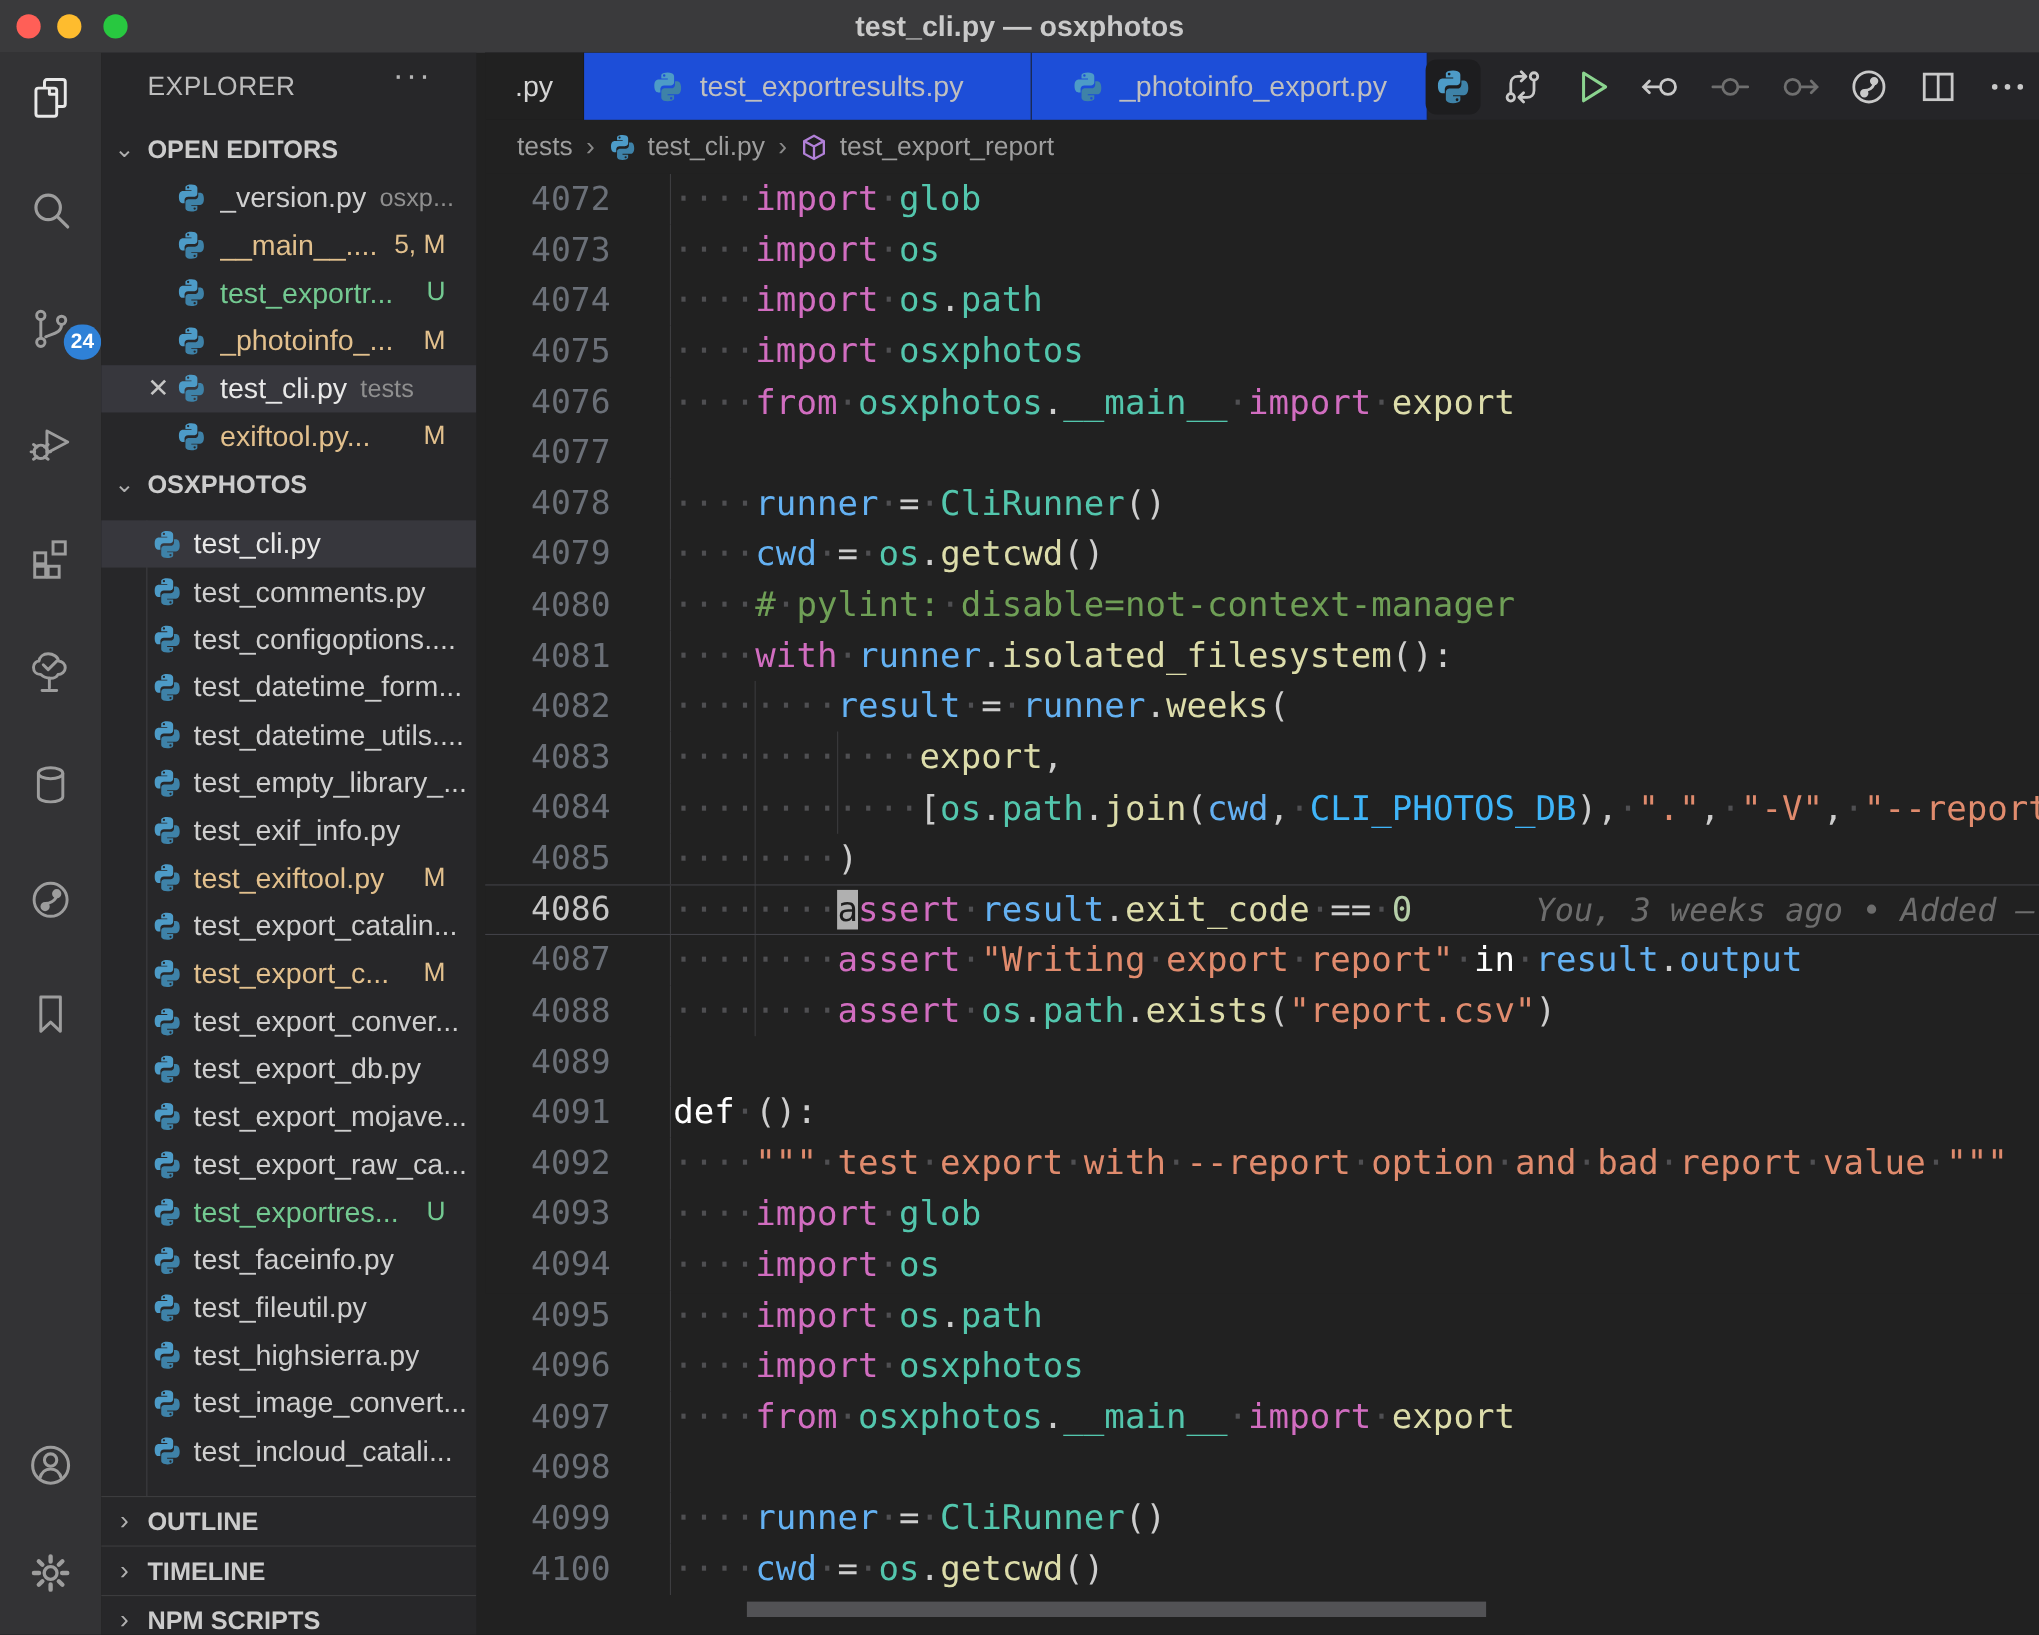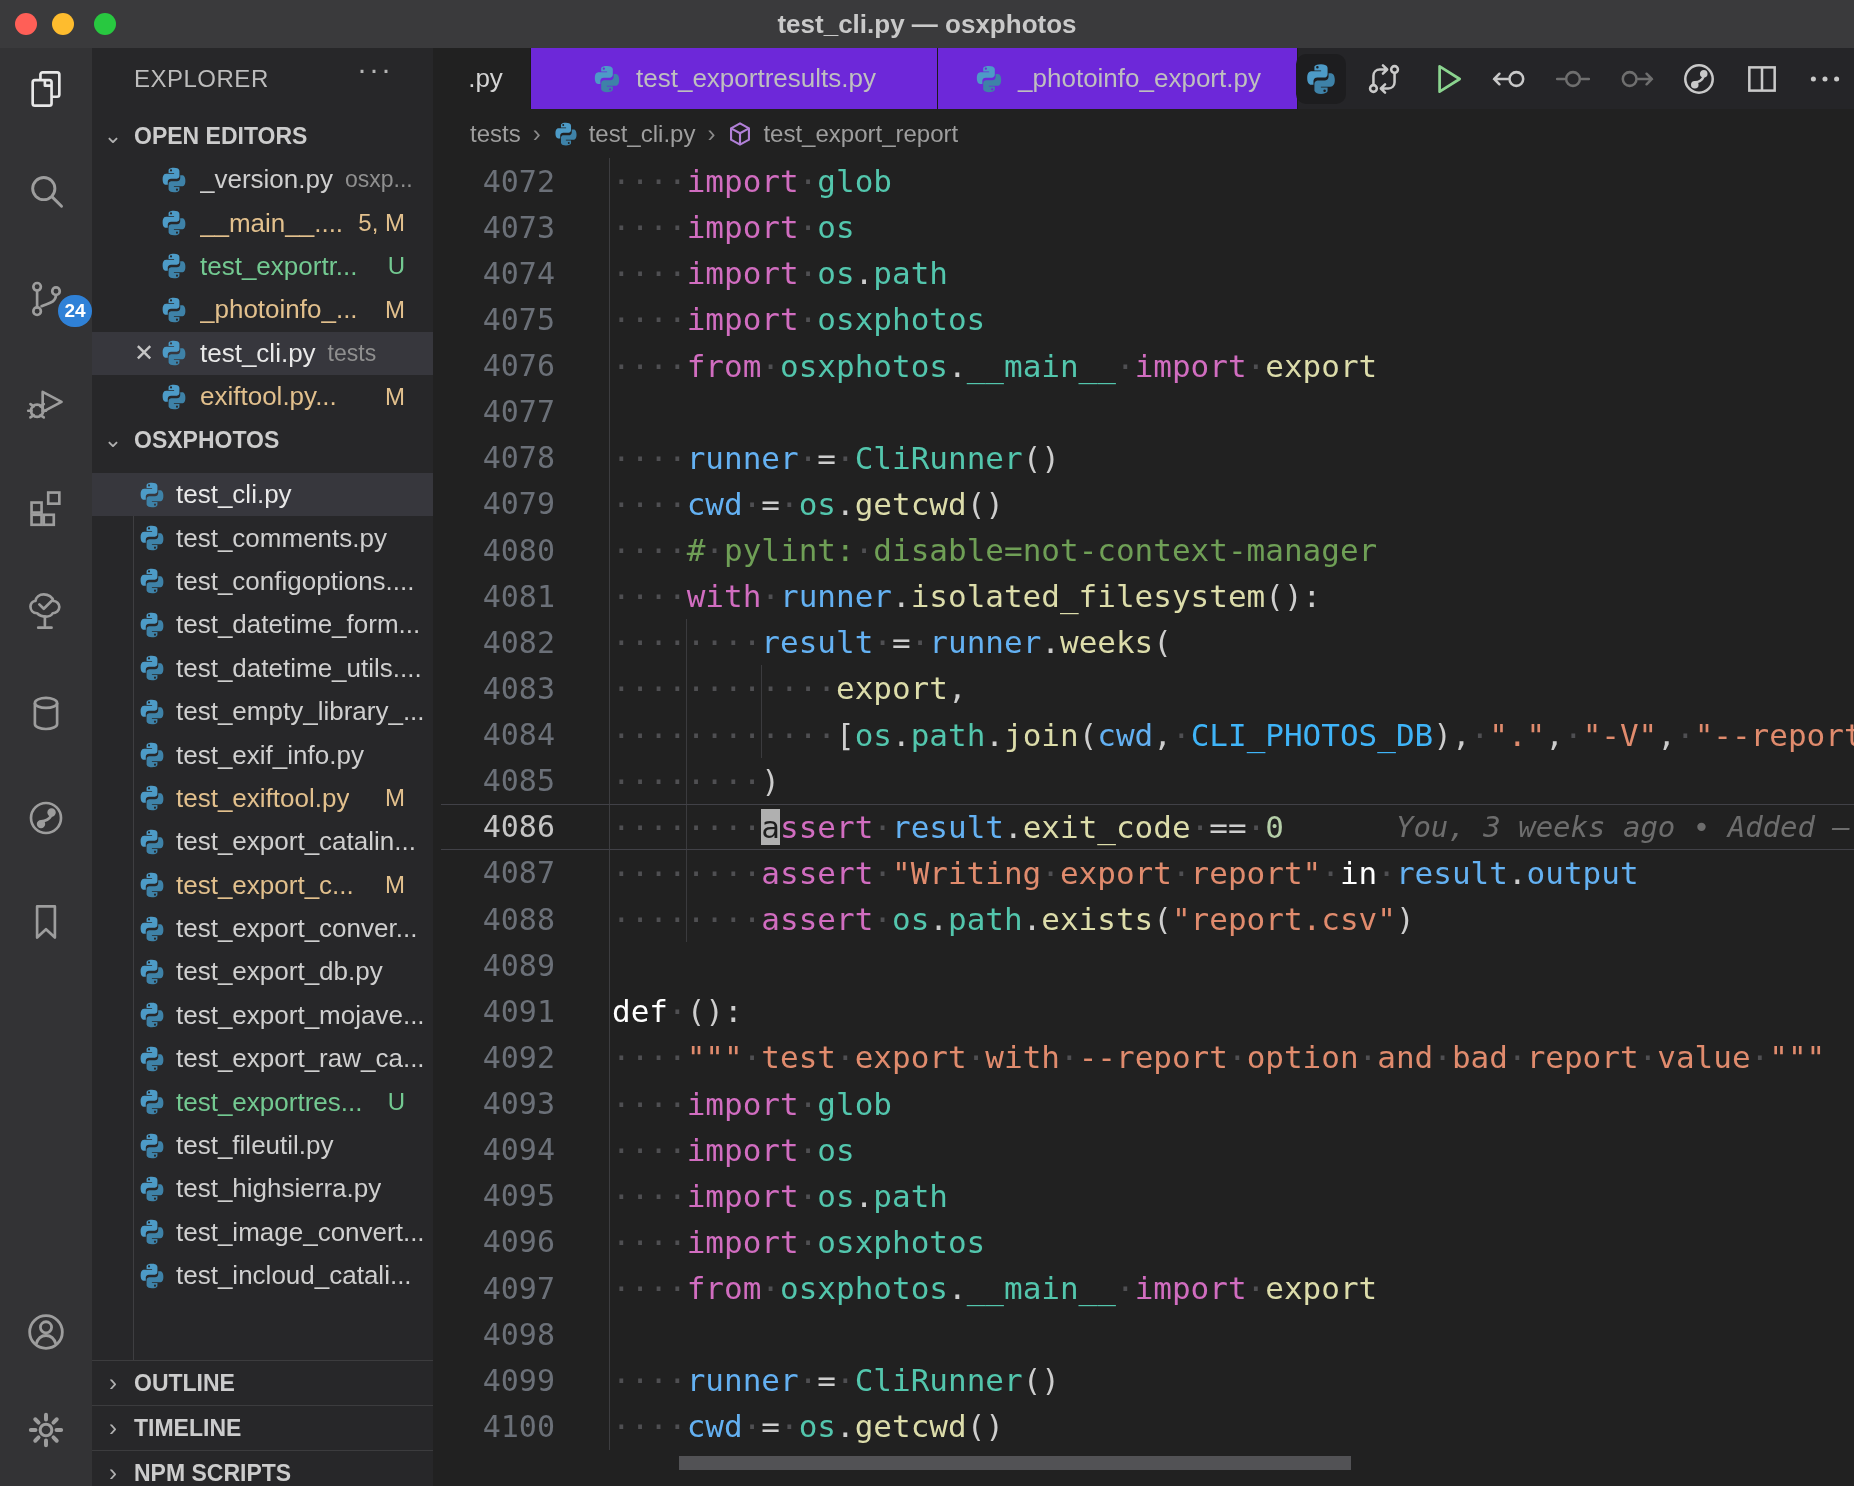--- a/index.html
+++ b/index.html
@@ -60,21 +60,21 @@
   .bottom-sec .chev{ width:42px; text-align:center; color:#b0b0b0; font-weight:normal;
     font-size:24px; }
 
   
   .editor { position:absolute; left:441px; top:48px; width:1421px; height:1128px;
     background:#212121; }
   .tabbar { position:absolute; left:0; top:0; width:100%; height:61px;
     background:#252528; display:flex; }
   .tab { height:61px; display:flex; align-items:center; justify-content:center;
     gap:14px; border-right:1px solid #1b1b1b; color:#bfbfbf; font-size:26px;
-    background:#6d28d9; white-space:nowrap; }
+    background:#1d4ed8; white-space:nowrap; }
   .tab.active { background:#212121; color:#d4d4d4; }
   .toolbar { position:absolute; right:6px; top:0; height:61px; display:flex;
     align-items:center; }
   .tb-item { width:63px; height:61px; display:flex; align-items:center;
     justify-content:center; }
   .py-btn { width:50px; height:50px; background:#1d1d1f; border-radius:10px;
     display:flex; align-items:center; justify-content:center; }
 
   .breadcrumbs { position:absolute; left:0; top:61px; width:100%; height:49px;
     display:flex; align-items:center; padding-left:29px; color:#9e9e9e;
@@ -412,20 +412,29 @@
         <span class="lbl c-untracked">test_exportres...</span>
         <span class="bdg c-untracked">U</span>
       </div>
       <div class="sb-row">
         <span class="fico">
           <svg width="28" height="28" viewBox="0 0 32 32">
             <path fill="#4d9bc7" d="M16 2c-6.6 0-6.2 2.9-6.2 2.9v3h6.3v.9H7.2S3 8.3 3 15c0 6.7 3.7 6.4 3.7 6.4h2.2v-3.1s-.1-3.7 3.6-3.7h6.2s3.5.1 3.5-3.4V5.9S22.7 2 16 2zm-3.4 1.8a1.2 1.2 0 110 2.4 1.2 1.2 0 010-2.4z"></path>
             <path fill="#3e82a8" d="M16 30c6.6 0 6.2-2.9 6.2-2.9v-3h-6.3v-.9h8.9S29 23.7 29 17c0-6.7-3.7-6.4-3.7-6.4h-2.2v3.1s.1 3.7-3.6 3.7h-6.2s-3.5-.1-3.5 3.4v5.3S9.3 30 16 30zm3.4-1.8a1.2 1.2 0 110-2.4 1.2 1.2 0 010 2.4z"></path>
           </svg>
         </span>
+        <span class="lbl c-plain">test_faceinfo.py</span>
+      </div>
+      <div class="sb-row">
+        <span class="fico">
+          <svg width="28" height="28" viewBox="0 0 32 32">
+            <path fill="#4d9bc7" d="M16 2c-6.6 0-6.2 2.9-6.2 2.9v3h6.3v.9H7.2S3 8.3 3 15c0 6.7 3.7 6.4 3.7 6.4h2.2v-3.1s-.1-3.7 3.6-3.7h6.2s3.5.1 3.5-3.4V5.9S22.7 2 16 2zm-3.4 1.8a1.2 1.2 0 110 2.4 1.2 1.2 0 010-2.4z"></path>
+            <path fill="#3e82a8" d="M16 30c6.6 0 6.2-2.9 6.2-2.9v-3h-6.3v-.9h8.9S29 23.7 29 17c0-6.7-3.7-6.4-3.7-6.4h-2.2v3.1s.1 3.7-3.6 3.7h-6.2s-3.5-.1-3.5 3.4v5.3S9.3 30 16 30zm3.4-1.8a1.2 1.2 0 110-2.4 1.2 1.2 0 010 2.4z"></path>
+          </svg>
+        </span>
         <span class="lbl c-plain">test_fileutil.py</span>
       </div>
       <div class="sb-row">
         <span class="fico">
           <svg width="28" height="28" viewBox="0 0 32 32">
             <path fill="#4d9bc7" d="M16 2c-6.6 0-6.2 2.9-6.2 2.9v3h6.3v.9H7.2S3 8.3 3 15c0 6.7 3.7 6.4 3.7 6.4h2.2v-3.1s-.1-3.7 3.6-3.7h6.2s3.5.1 3.5-3.4V5.9S22.7 2 16 2zm-3.4 1.8a1.2 1.2 0 110 2.4 1.2 1.2 0 010-2.4z"></path>
             <path fill="#3e82a8" d="M16 30c6.6 0 6.2-2.9 6.2-2.9v-3h-6.3v-.9h8.9S29 23.7 29 17c0-6.7-3.7-6.4-3.7-6.4h-2.2v3.1s.1 3.7-3.6 3.7h-6.2s-3.5-.1-3.5 3.4v5.3S9.3 30 16 30zm3.4-1.8a1.2 1.2 0 110-2.4 1.2 1.2 0 010 2.4z"></path>
           </svg>
         </span>
         <span class="lbl c-plain">test_highsierra.py</span>

